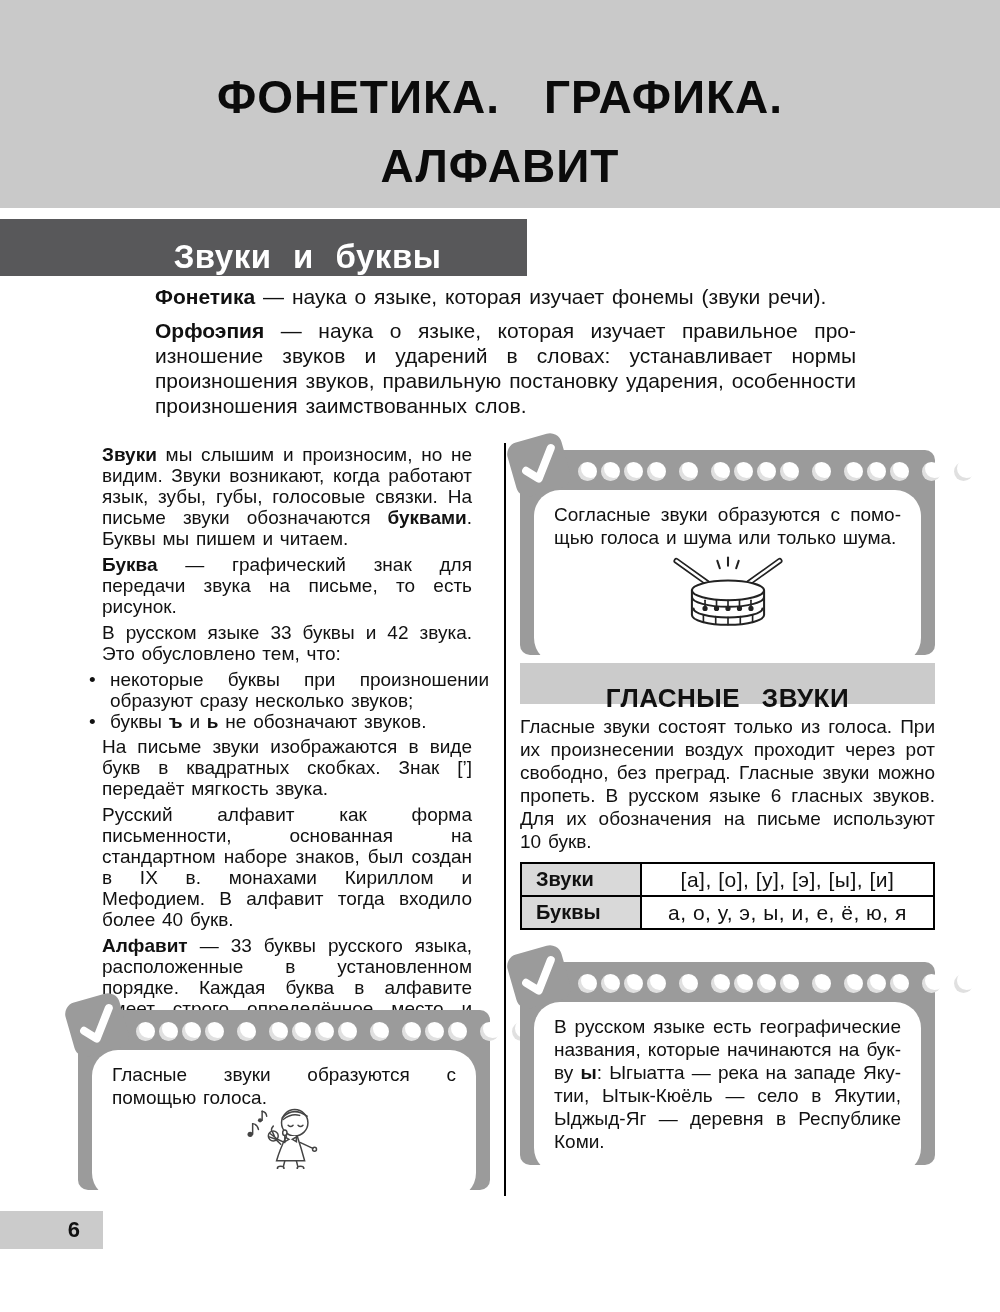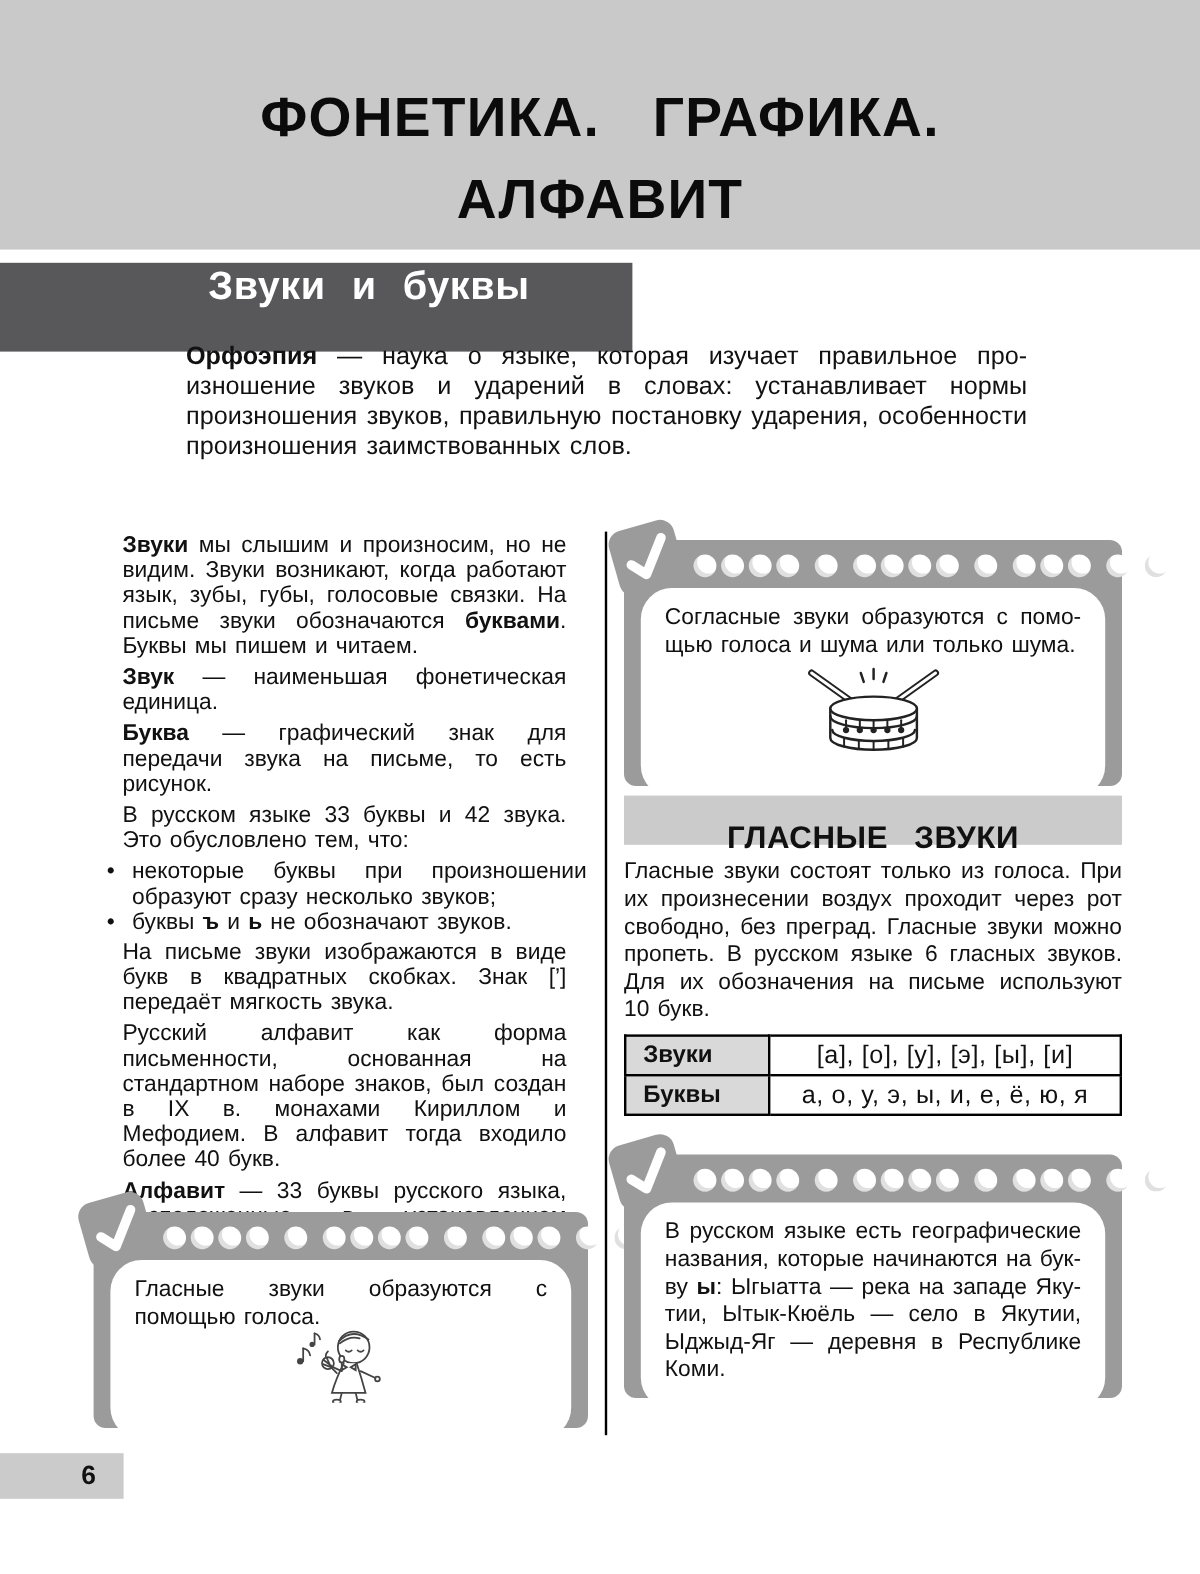--- a/index.html
+++ b/index.html
@@ -6,22 +6,22 @@
   body{width:1000px;height:1312px;position:relative;font-family:"Liberation Sans",sans-serif;color:#111;}
   .page{position:absolute;inset:0;overflow:hidden;background:#fff;padding-left:28px;}
 
   
   .page-header{position:absolute;top:0;left:0;width:1000px;height:208px;background:#c9c9c9;text-align:center;}
   .title-line{font-weight:bold;font-size:46px;letter-spacing:1px;color:#0b0b0b;}
   .title-line.l1{margin-top:70px;word-spacing:30px;}
   .title-line.l2{margin-top:15px;}
 
   
-  .section-bar{position:absolute;top:219px;left:0;width:527px;height:74px;background:#58585a;
-    display:flex;align-items:flex-start;justify-content:center;box-sizing:border-box;padding-left:88px;}
+  .section-bar{position:absolute;top:219px;left:0;width:527px;height:57px;background:#58585a;
+    display:flex;align-items:flex-end;justify-content:center;box-sizing:border-box;padding-left:88px;}
   .section-bar span{color:#fff;font-weight:bold;font-size:33px;word-spacing:12px;letter-spacing:.5px;}
 
   
   .intro{position:absolute;top:284px;left:155px;width:701px;font-size:21px;line-height:25px;
     text-align:justify;word-spacing:2px;}
   .intro p{margin:0 0 9px;}
 
   
   .divider{position:absolute;left:504px;top:443px;width:2px;height:753px;background:#000;}
   .left-col{position:absolute;top:444px;left:85px;width:404px;font-size:19px;line-height:21px;
@@ -81,28 +81,28 @@
   <header class="page-header">
     <div class="title-line l1">ФОНЕТИКА. ГРАФИКА.</div>
     <div class="title-line l2">АЛФАВИТ</div>
   </header>
 
   <div class="section-bar">
     <span>Звуки и буквы</span>
   </div>
 
   <div class="intro">
+    <p><b>Фонетика</b> — наука о языке, которая изучает фонемы (звуки речи).</p>
     <p><b>Орфоэпия</b> — наука о языке, которая изучает правильное про­изношение звуков и ударений в словах: устанавливает нормы произношения звуков, правильную постановку ударения, особен­ности произношения заимствованных слов.</p>
   </div>
 
   <div class="divider"></div>
 
   <div class="left-col">
     <p><b>Звуки</b> мы слышим и произносим, но не ви­дим. Звуки возникают, когда работают язык, зубы, губы, голосовые связки. На письме звуки обозначаются <b>буквами</b>. Буквы мы пи­шем и читаем.</p>
-    <p><b>Звук</b> — наименьшая фонетическая единица.</p>
     <p><b>Буква</b> — графический знак для передачи звука на письме, то есть рисунок.</p>
     <p>В русском языке 33 буквы и 42 звука. Это обусловлено тем, что:</p>
     <div class="bullets">
       <div class="bullet">
         <span class="mark">•</span>
         <span class="bt">некоторые буквы при произношении обра­зуют сразу несколько звуков;</span>
       </div>
       <div class="bullet">
         <span class="mark">•</span>
         <span class="bt">буквы <b>ъ</b> и <b>ь</b> не обозначают звуков.</span>

